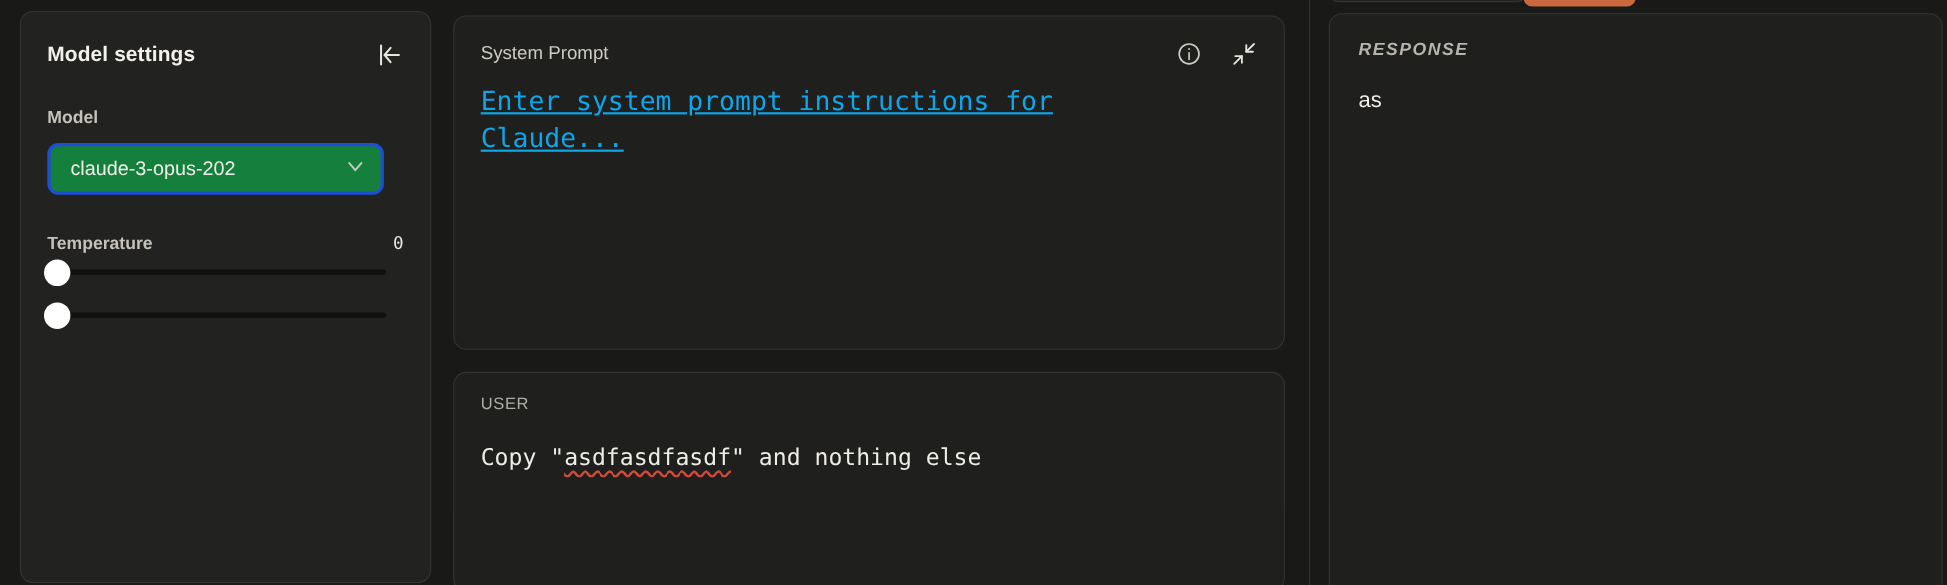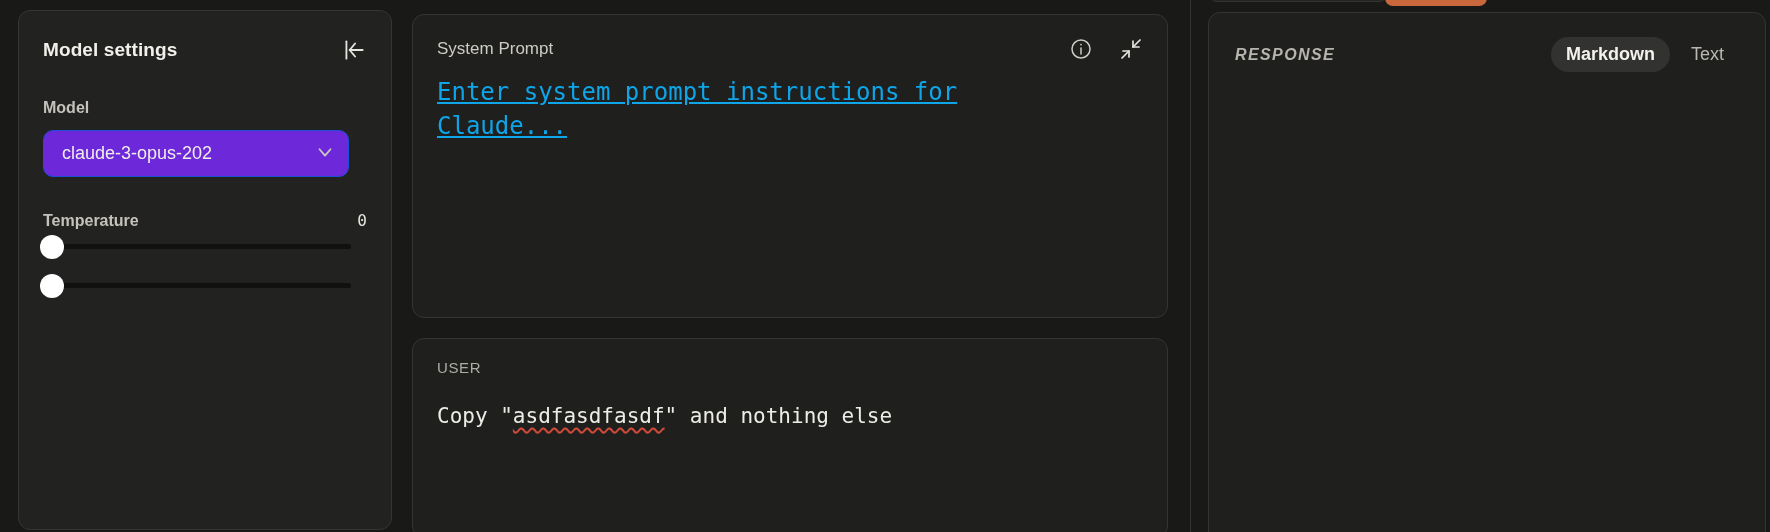--- a/index.html
+++ b/index.html
@@ -41,22 +41,22 @@
   }
   .collapse-icon { width: 26px; height: 26px; cursor: pointer; display:block; }
 
   .field-label {
     font-size: 16px; color: #c4c2ba; font-weight: 700;
     margin-bottom: 13px; display: block;
   }
   .model-select {
     position: relative;
     width: 306px; height: 47px;
-    background: #6d28d9;
-    border: 1px solid #1d4ed8;
+    background: #15803d;
+    border: 3px solid #1d4ed8;
     border-radius: 10px;
     display: flex; align-items: center;
     padding: 0 12px 0 18px;
     overflow: hidden;
   }
   .model-value {
     flex: 1; font-size: 18px; color: #f0eee8;
     white-space: nowrap; overflow: hidden;
   }
   .chev { width: 22px; height: 22px; flex: 0 0 auto; }
@@ -227,20 +227,17 @@
   <div class="card usr-card">
     <div class="user-role">USER</div>
     <div class="user-text"><span>Copy "</span><span class="misspelled">asdfasdfasdf</span><span>" and nothing else</span></div>
   </div>
 
   <div class="divider"></div>
 
   <div class="response-panel">
     <div class="resp-head">
       <span class="resp-label">RESPONSE</span>
-      <span class="seg-group">
-        <span class="seg active">Markdown</span>
-        <span class="seg">Text</span>
-      </span>
-    </div>
+    </div>
+    <div class="resp-body">as</div>
   </div>
 
 </div>
 
 </body></html>

